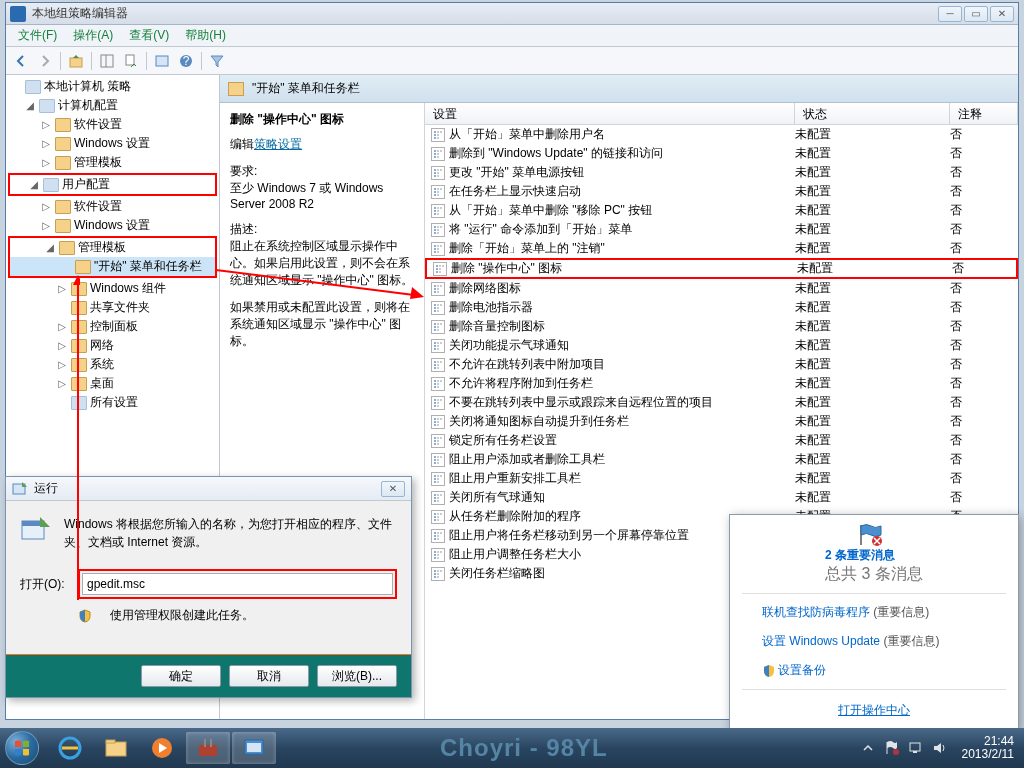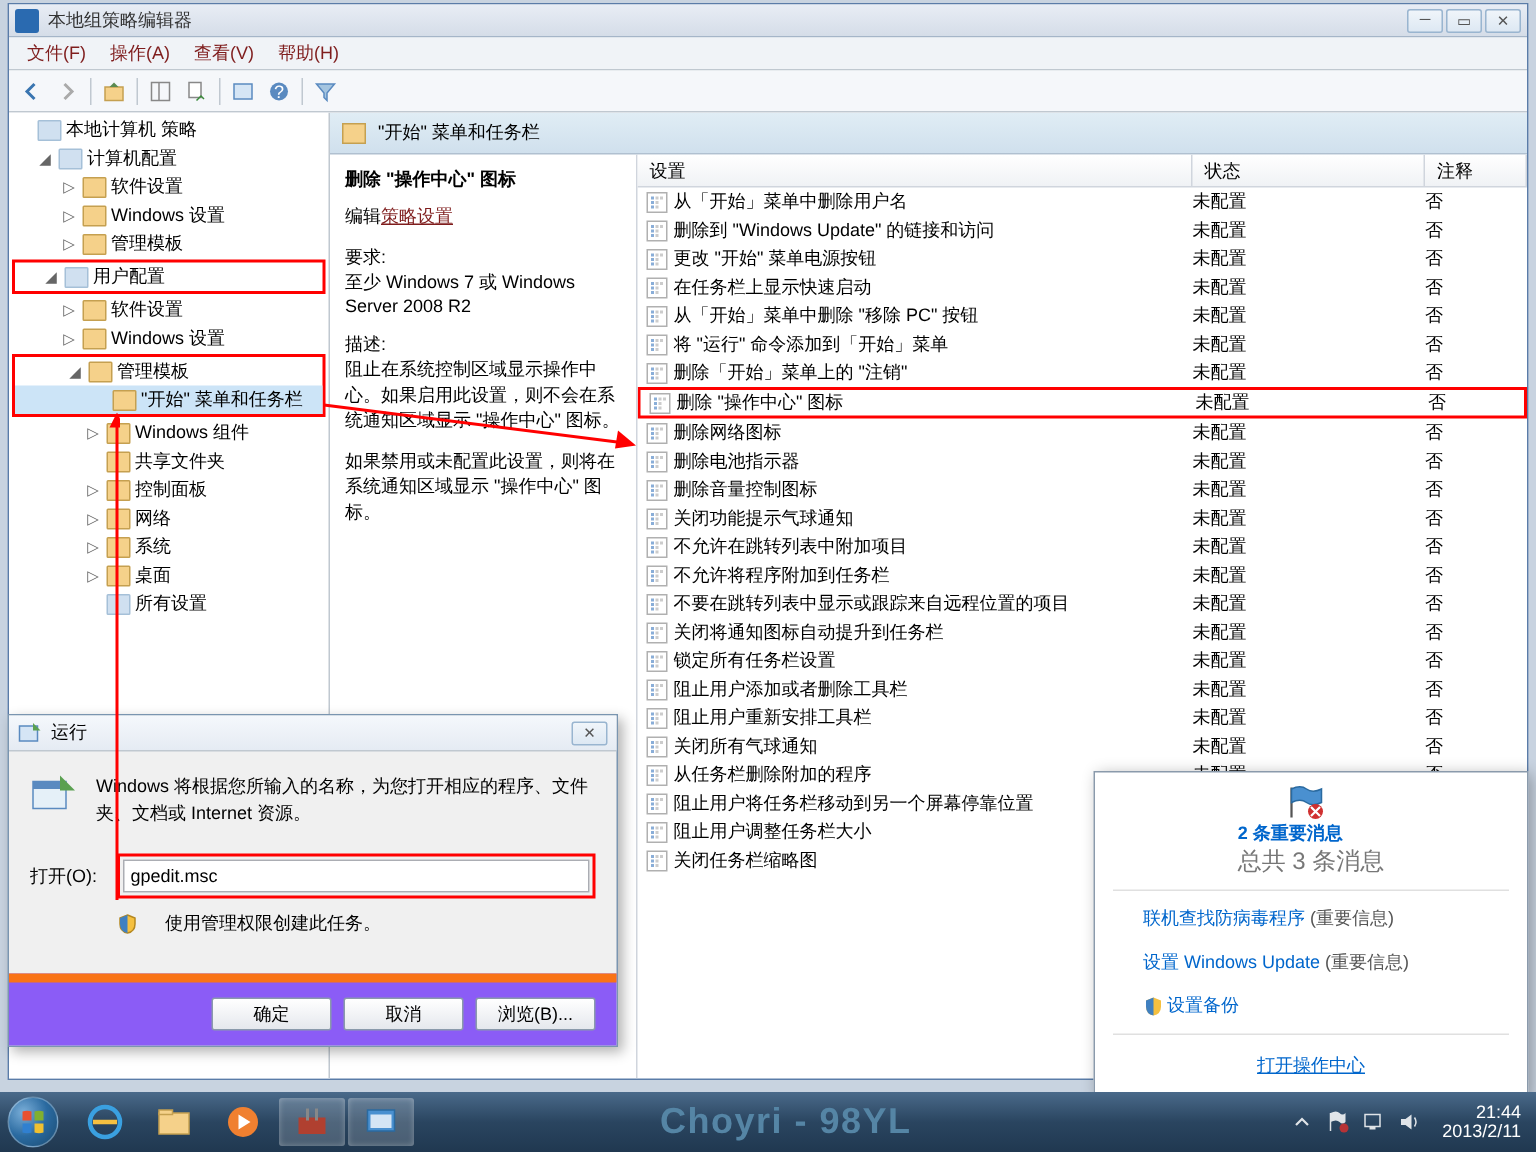--- a/index.html
+++ b/index.html
@@ -7,21 +7,21 @@
 
 
 .window { position: absolute; left: 5px; top: 2px; width: 1014px; height: 718px; background: #fff; border: 1px solid #5a7ca8; display: flex; flex-direction: column; }
 .titlebar { height: 22px; background: linear-gradient(#e8edf5, #d5dde8); display: flex; align-items: center; padding: 0 4px; border-bottom: 1px solid #a5b5c8; }
 .titlebar .icon { width: 16px; height: 16px; background: #2a6ab0; border-radius: 2px; margin-right: 6px; }
 .titlebar .title { flex: 1; color: #333; }
 .win-controls { display: flex; gap: 2px; margin-left: auto; }
 .win-btn { width: 24px; height: 16px; border: 1px solid #99b5d0; background: linear-gradient(#f0f5fa, #dde8f3); border-radius: 2px; display: flex; align-items: center; justify-content: center; font-size: 10px; color: #555; }
 
 .menubar { height: 22px; background: #f0f3f7; display: flex; align-items: center; padding: 0 4px; border-bottom: 1px solid #c0c8d0; }
-.menubar span { padding: 2px 8px; color: #7f1d1d; }
+.menubar span { padding: 2px 8px; color: #15803d; }
 
 .toolbar { height: 28px; background: #f5f7fa; display: flex; align-items: center; padding: 0 4px; gap: 2px; border-bottom: 1px solid #c0c8d0; }
 .tool-btn { width: 22px; height: 22px; display: flex; align-items: center; justify-content: center; border: 1px solid transparent; }
 .tool-btn svg { width: 16px; height: 16px; }
 .tool-sep { width: 1px; height: 18px; background: #c0c8d0; margin: 0 2px; }
 
 .body-area { flex: 1; display: flex; overflow: hidden; }
 
 
 .tree-panel { width: 214px; border-right: 1px solid #c0c8d0; overflow-y: auto; padding: 2px 0; background: #fff; }
@@ -36,21 +36,21 @@
 .tree-item.lvl4 { padding-left: 50px; }
 .redbox { border: 2px solid #ff0000; }
 
 
 .content-panel { flex: 1; display: flex; flex-direction: column; overflow: hidden; }
 .content-header { height: 28px; background: linear-gradient(#e0edf5, #d0e0ed); border-bottom: 1px solid #b0c0d0; display: flex; align-items: center; padding: 0 8px; }
 .content-header .ticon { width: 16px; height: 14px; margin-right: 8px; background: #f5d18a; border: 1px solid #c5a050; }
 .content-body { flex: 1; display: flex; overflow: hidden; }
 .desc-panel { width: 205px; padding: 8px 10px; border-right: 1px solid #d0d5dd; overflow-y: auto; }
 .desc-panel .heading { font-weight: bold; margin-bottom: 8px; }
-.desc-panel a { color: #7f1d1d; text-decoration: underline; }
+.desc-panel a { color: #0369a1; text-decoration: underline; }
 .desc-panel .sect { margin-top: 10px; }
 
 .list-panel { flex: 1; display: flex; flex-direction: column; overflow: hidden; }
 .list-header { display: flex; background: linear-gradient(#fff, #f0f2f5); border-bottom: 1px solid #d0d5dd; height: 22px; }
 .list-header div { padding: 3px 8px; border-right: 1px solid #d0d5dd; }
 .col-name { width: 370px; }
 .col-status { width: 155px; }
 .col-comment { flex: 1; }
 .list-rows { flex: 1; overflow-y: auto; }
 .list-row { display: flex; height: 19px; align-items: center; }
@@ -66,21 +66,21 @@
 .run-titlebar { height: 24px; background: linear-gradient(#f5f8fc, #e5ebf3); display: flex; align-items: center; padding: 0 6px; border-bottom: 1px solid #c0c8d0; }
 .run-titlebar .ricon2 { width: 16px; height: 16px; margin-right: 6px; }
 .run-body { flex: 1; padding: 14px; }
 .run-desc { display: flex; gap: 12px; margin-bottom: 18px; }
 .run-desc .bigicon { width: 32px; height: 32px; flex-shrink: 0; }
 .run-input-row { display: flex; align-items: center; gap: 8px; margin-bottom: 8px; }
 .run-input-row label { width: 50px; }
 .run-input { flex: 1; height: 22px; border: 1px solid #abadb3; padding: 0 4px; }
 .run-input-wrap { flex: 1; border: 2px solid #ff0000; padding: 2px; }
 .run-shield-row { display: flex; align-items: center; gap: 18px; margin-left: 58px; }
-.run-buttons { display: flex; gap: 8px; justify-content: flex-end; padding: 10px 14px; background: #8b5cf6; border-top: 6px solid #f97316; }
+.run-buttons { display: flex; gap: 8px; justify-content: flex-end; padding: 10px 14px; background: #0f766e; border-top: 1px solid #f97316; }
 .run-buttons button { width: 80px; height: 22px; background: linear-gradient(#fff, #e5e8ed); border: 1px solid #8a9aab; border-radius: 2px; }
 
 
 .ac-popup { position: absolute; right: 5px; top: 514px; width: 290px; background: #fff; border: 1px solid #8a9aab; box-shadow: 2px 2px 10px rgba(0,0,0,0.3); padding: 8px 12px 10px; }
 .ac-header { display: flex; align-items: center; margin-bottom: 8px; flex-direction: column; }
 .ac-header .flagicon { width: 28px; height: 24px; margin-right: 6px; }
 .ac-header .txt { }
 .ac-header .l1 { color: #0066cc; font-weight: bold; }
 .ac-header .l2 { color: #777; font-size: 16px; }
 .ac-item { color: #0066cc; padding: 6px 0 6px 20px; cursor: pointer; }

